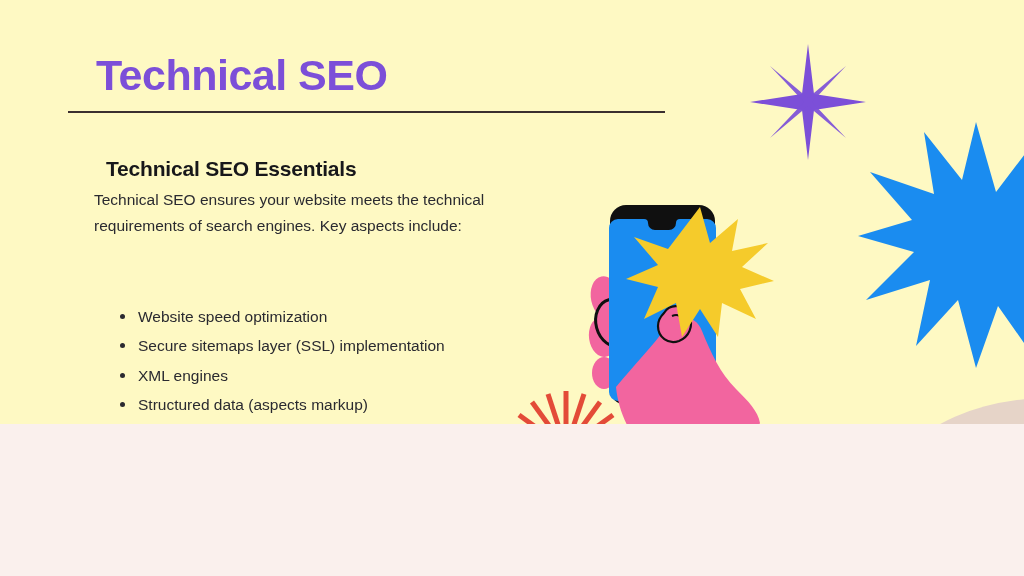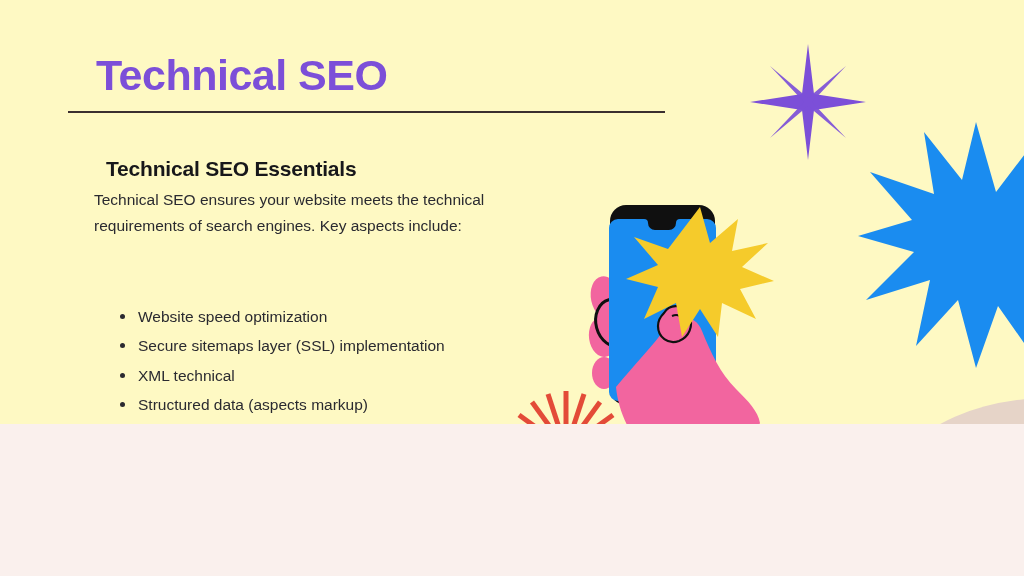--- a/index.html
+++ b/index.html
@@ -226,21 +226,21 @@
     <li>
       <span class="dot"></span>
       <span>Website speed optimization</span>
     </li>
     <li>
       <span class="dot"></span>
       <span>Secure sitemaps layer (SSL) implementation</span>
     </li>
     <li>
       <span class="dot"></span>
-      <span>XML technical</span>
+      <span>XML engines</span>
     </li>
     <li>
       <span class="dot"></span>
       <span>Structured data (aspects markup)</span>
     </li>
   </ul>
 
   <div class="footer-rule"></div>
 
   <svg class="logo" viewBox="0 0 60 60">

